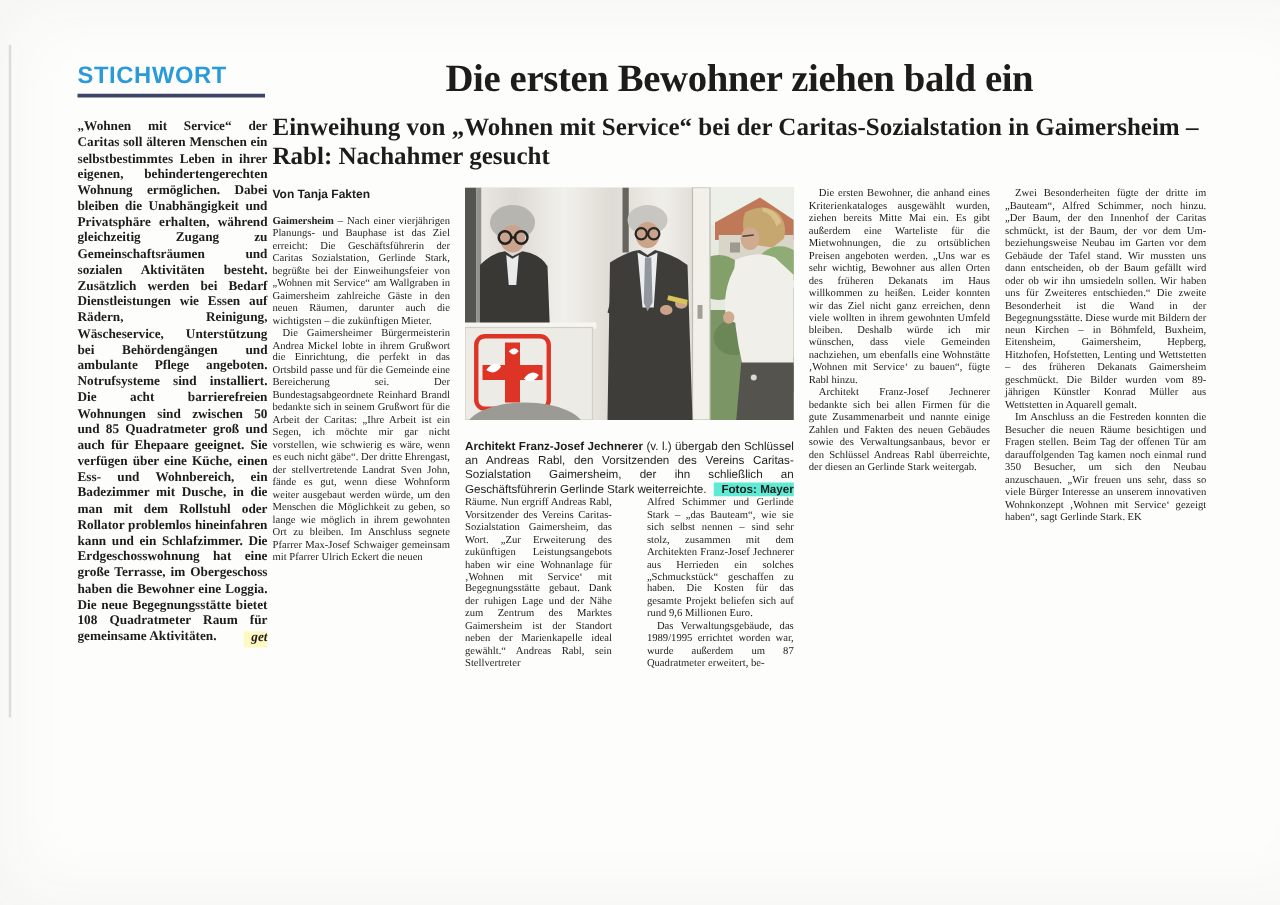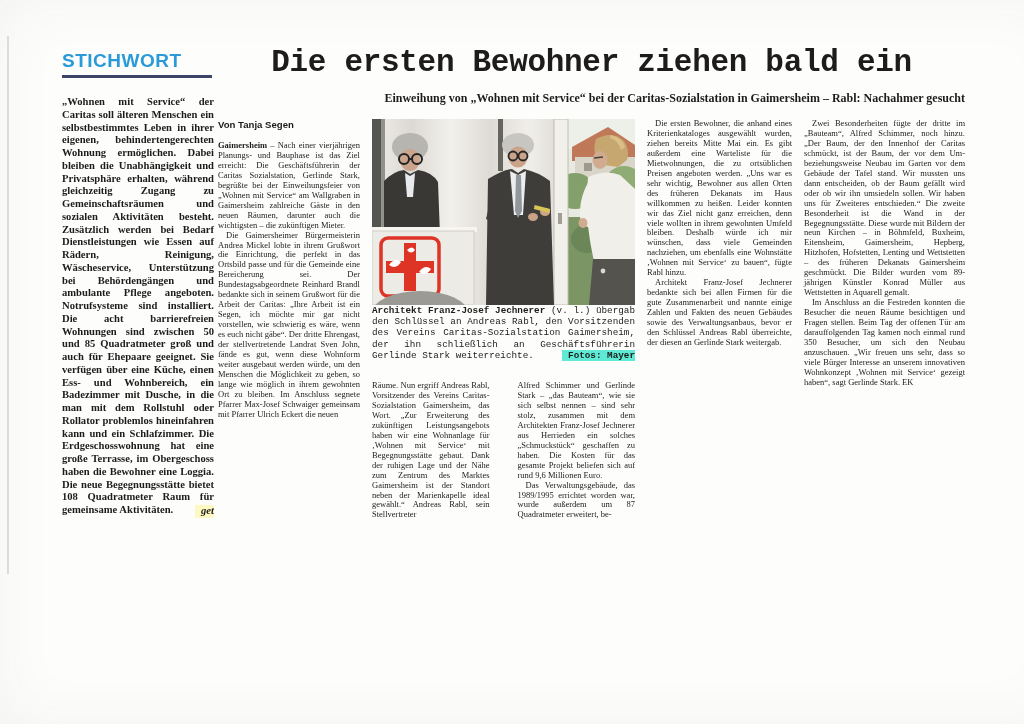--- a/index.html
+++ b/index.html
@@ -12,42 +12,42 @@
   .sidebar{position:absolute;left:62px;top:50px;width:152px;}
   .sb-title{margin:0;font-family:"Liberation Sans",sans-serif;font-weight:bold;
             font-size:19px;letter-spacing:.5px;color:#2a9ad9;}
   .sb-rule{height:3px;background:#3d4467;margin-top:3px;width:150px;}
   .sb-text{margin:18px 0 0;font-size:10.6px;line-height:12.75px;font-weight:bold;
            text-align:justify;position:relative;hyphens:auto;-webkit-hyphens:auto;}
   .sb-sig{position:absolute;right:0;bottom:-1px;font-style:italic;background:#fef9c3;padding-left:6px;}
 
   
   .main{position:absolute;left:218px;top:46px;width:747px;}
-  .headline{margin:0;text-align:center;font-size:31px;line-height:34px;font-weight:bold;letter-spacing:-.3px;font-family:Liberation Mono, monospace;}
-  .subheadline{margin:11px 0 0;text-align:right;font-size:12px;font-weight:bold;}
+  .headline{margin:0;text-align:center;font-size:31px;line-height:34px;font-weight:bold;letter-spacing:-.3px;}
+  .subheadline{margin:11px 0 0;text-align:left;font-size:20px;font-weight:bold;}
   .columns{display:flex;gap:12px;margin-top:13px;}
   .col1{width:142px;}
   .middle{width:263px;}
   .col4{width:145px;}
   .col5{width:161px;}
   .byline{margin:0 0 11px;font-family:"Liberation Sans",sans-serif;font-size:9.6px;font-weight:bold;}
   .body-p{margin:0;font-size:8.5px;line-height:9.95px;text-align:justify;
           hyphens:auto;-webkit-hyphens:auto;}
   .body-p.indent{text-indent:8px;}
   .dateline{font-weight:bold;}
   .ek-sig{padding-left:2px;}
 
   
   figure{margin:0;}
   .photo{width:263px;height:186px;display:block;background:#e8e6e1;}
-  .caption{margin:0 0 0;font-family:Liberation Mono, monospace;font-size:9.3px;
+  .caption{margin:16px 0 0;font-family:Liberation Sans, sans-serif;font-size:9.3px;
            line-height:11.2px;text-align:justify;position:relative;hyphens:auto;}
   .cap-lead{font-weight:bold;}
   .cap-credit{position:absolute;right:0;bottom:0;font-weight:bold;background:#5eead4;padding-left:6px;}
-  .subcols{display:flex;gap:28px;margin-top:20px;align-items:center;}
+  .subcols{display:flex;gap:28px;margin-top:0;align-items:center;}
   .col2,.col3{width:126px;}
 </style>
 </head>
 <body>
 
 <div class="page">
   <div class="scan-edge"></div>
 
   <aside class="sidebar">
     <h2 class="sb-title">STICHWORT</h2>
@@ -55,21 +55,21 @@
     <p class="sb-text"><span class="sb-lead">„Wohnen mit Service“</span><span> der Caritas soll älteren Menschen ein selbstbestimmtes Leben in ihrer eigenen, behindertengerechten Wohnung ermöglichen. Dabei bleiben die Unabhängigkeit und Privatsphäre erhalten, während gleichzeitig Zugang zu Gemeinschaftsräumen und sozialen Aktivitäten besteht. Zusätzlich werden bei Bedarf Dienstleistungen wie Essen auf Rädern, Reinigung, Wäscheservice, Unterstützung bei Behördengängen und ambulante Pflege angeboten. Notrufsysteme sind installiert. Die acht barrierefreien Wohnungen sind zwischen 50 und 85 Quadratmeter groß und auch für Ehepaare geeignet. Sie verfügen über eine Küche, einen Ess- und Wohnbereich, ein Badezimmer mit Dusche, in die man mit dem Rollstuhl oder Rollator problemlos hineinfahren kann und ein Schlafzimmer. Die Erdgeschosswohnung hat eine große Terrasse, im Obergeschoss haben die Bewohner eine Loggia. Die neue Begegnungsstätte bietet 108 Quadratmeter Raum für gemeinsame Aktivitäten.</span><span class="sb-sig">get</span></p>
   </aside>
 
   <main class="main">
     <h1 class="headline">Die ersten Bewohner ziehen bald ein</h1>
     <h3 class="subheadline">Einweihung von „Wohnen mit Service“ bei der Caritas-Sozialstation in Gaimersheim – Rabl: Nachahmer gesucht</h3>
 
     <div class="columns">
 
       <div class="col1">
-        <p class="byline">Von Tanja Segen</p>
+        <p class="byline">Von Tanja Fakten</p>
         <p class="body-p"><span class="dateline">Gaimersheim</span><span> – Nach einer vierjährigen Planungs- und Bauphase ist das Ziel erreicht: Die Geschäftsführerin der Caritas Sozialstation, Gerlinde Stark, begrüßte bei der Einweihungsfeier von „Wohnen mit Service“ am Wallgraben in Gaimersheim zahlreiche Gäste in den neuen Räumen, darunter auch die wichtigsten – die zukünftigen Mieter.</span></p>
         <p class="body-p indent">Die Gaimersheimer Bürgermeisterin Andrea Mickel lobte in ihrem Grußwort die Einrichtung, die perfekt in das Ortsbild passe und für die Gemeinde eine Bereicherung sei. Der Bundestagsabgeordnete Reinhard Brandl bedankte sich in seinem Grußwort für die Arbeit der Caritas: „Ihre Arbeit ist ein Segen, ich möchte mir gar nicht vorstellen, wie schwierig es wäre, wenn es euch nicht gäbe“. Der dritte Ehrengast, der stellvertretende Landrat Sven John, fände es gut, wenn diese Wohnform weiter ausgebaut werden würde, um den Menschen die Möglichkeit zu geben, so lange wie möglich in ihrem gewohnten Ort zu bleiben. Im Anschluss segnete Pfarrer Max-Josef Schwaiger gemeinsam mit Pfarrer Ulrich Eckert die neuen</p>
       </div>
 
       <div class="middle">
         <figure>
           <svg class="photo" viewBox="0 0 263 186" preserveAspectRatio="none" role="img" aria-label="Schlüsselübergabe">
             <defs>
               <linearGradient id="curt" x1="0" y1="0" x2="1" y2="0">
                 <stop offset="0" stop-color="#efede8"></stop>

